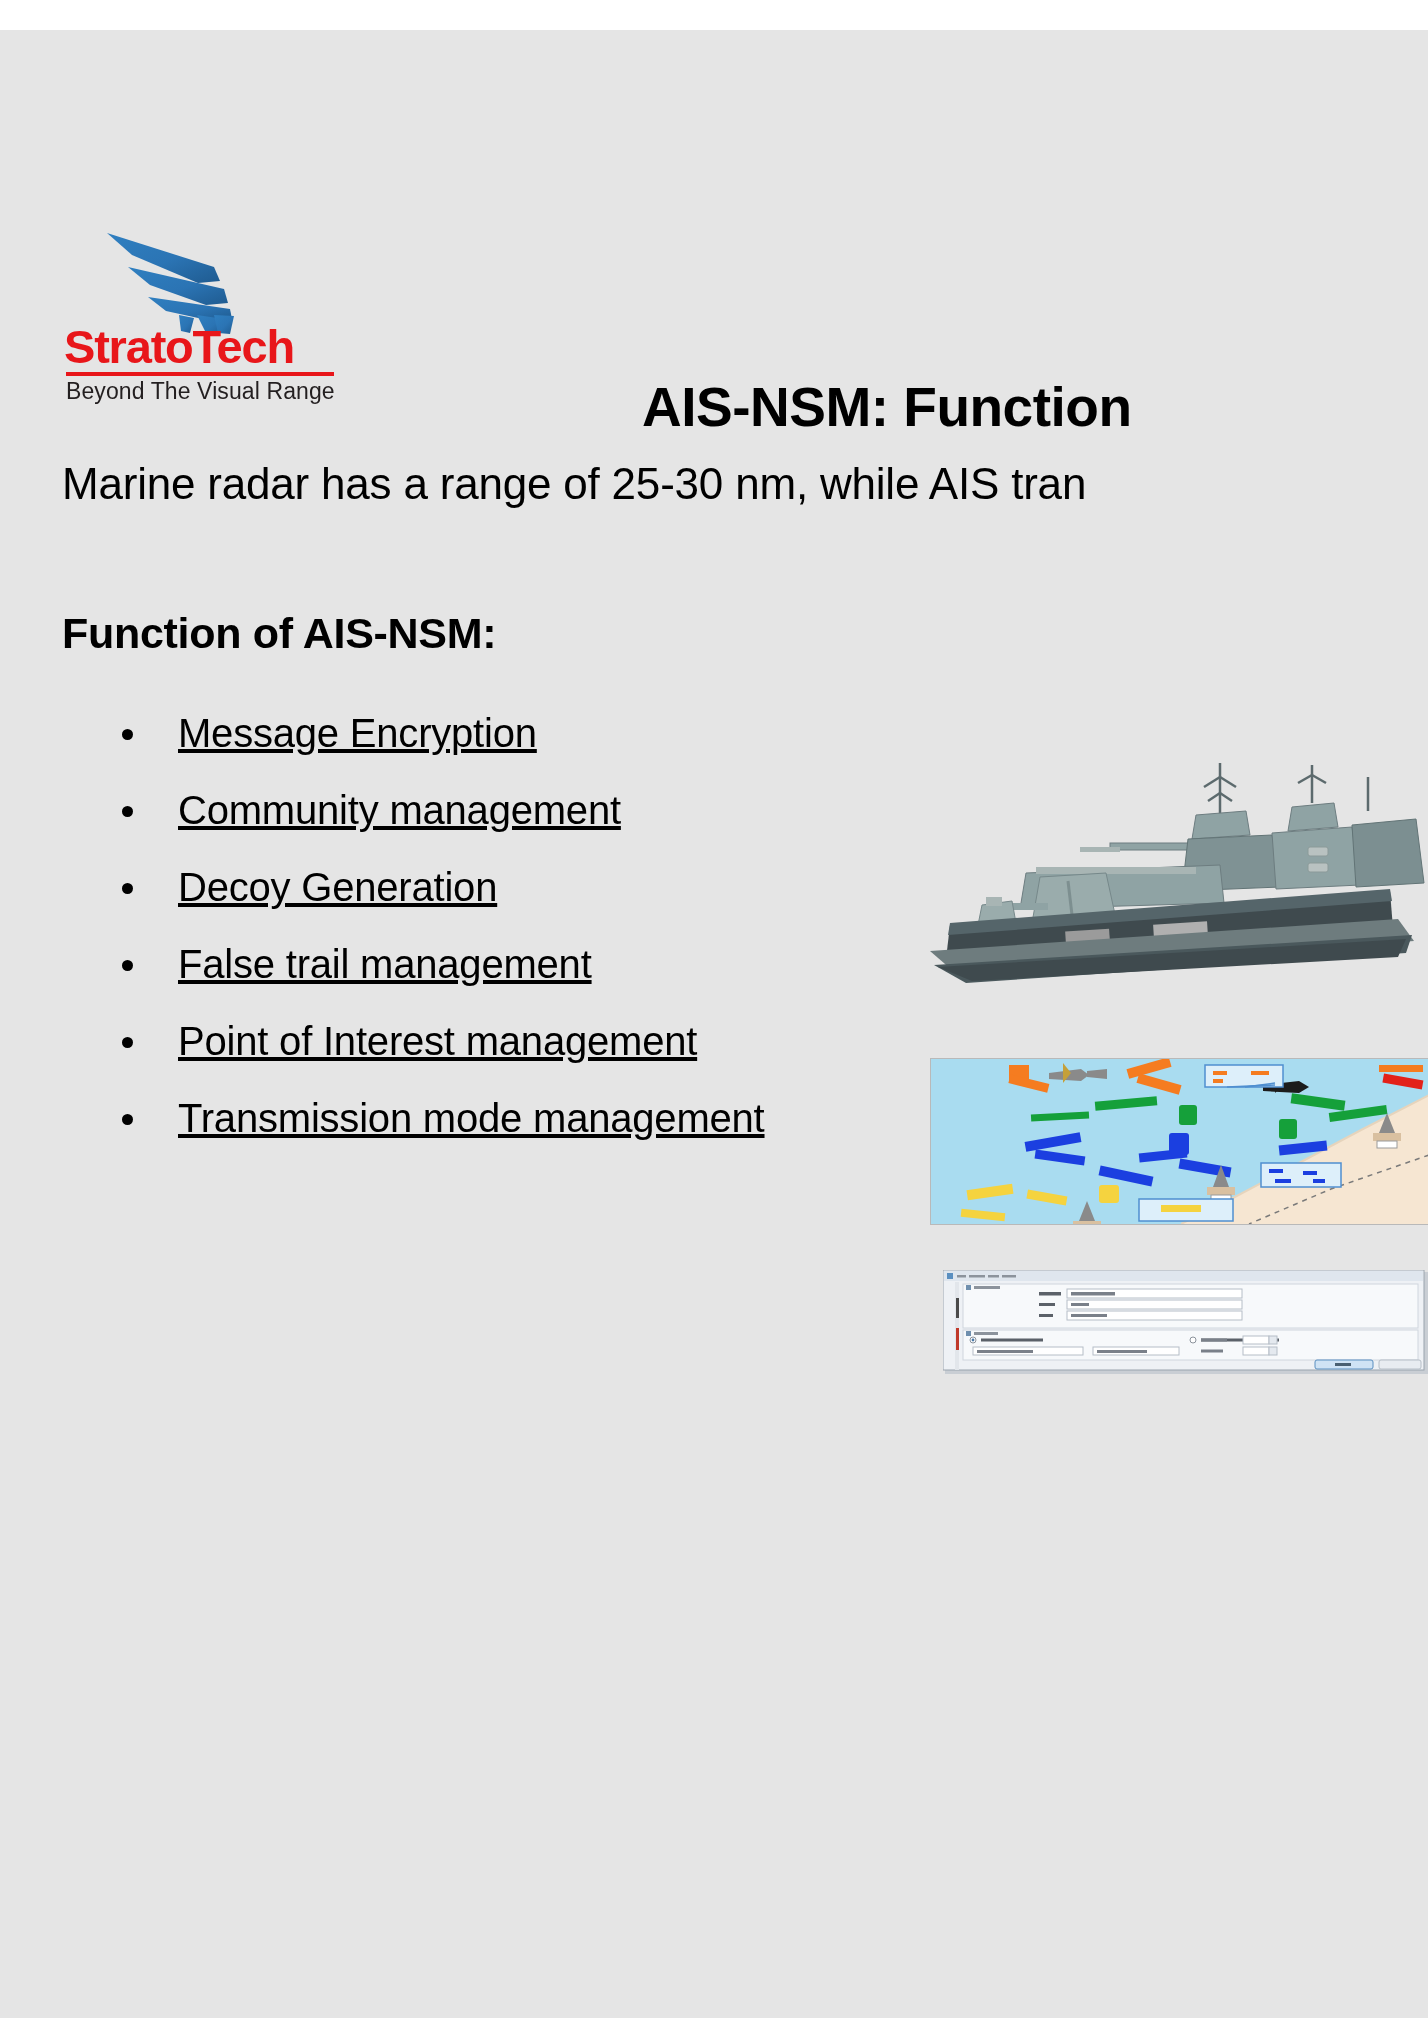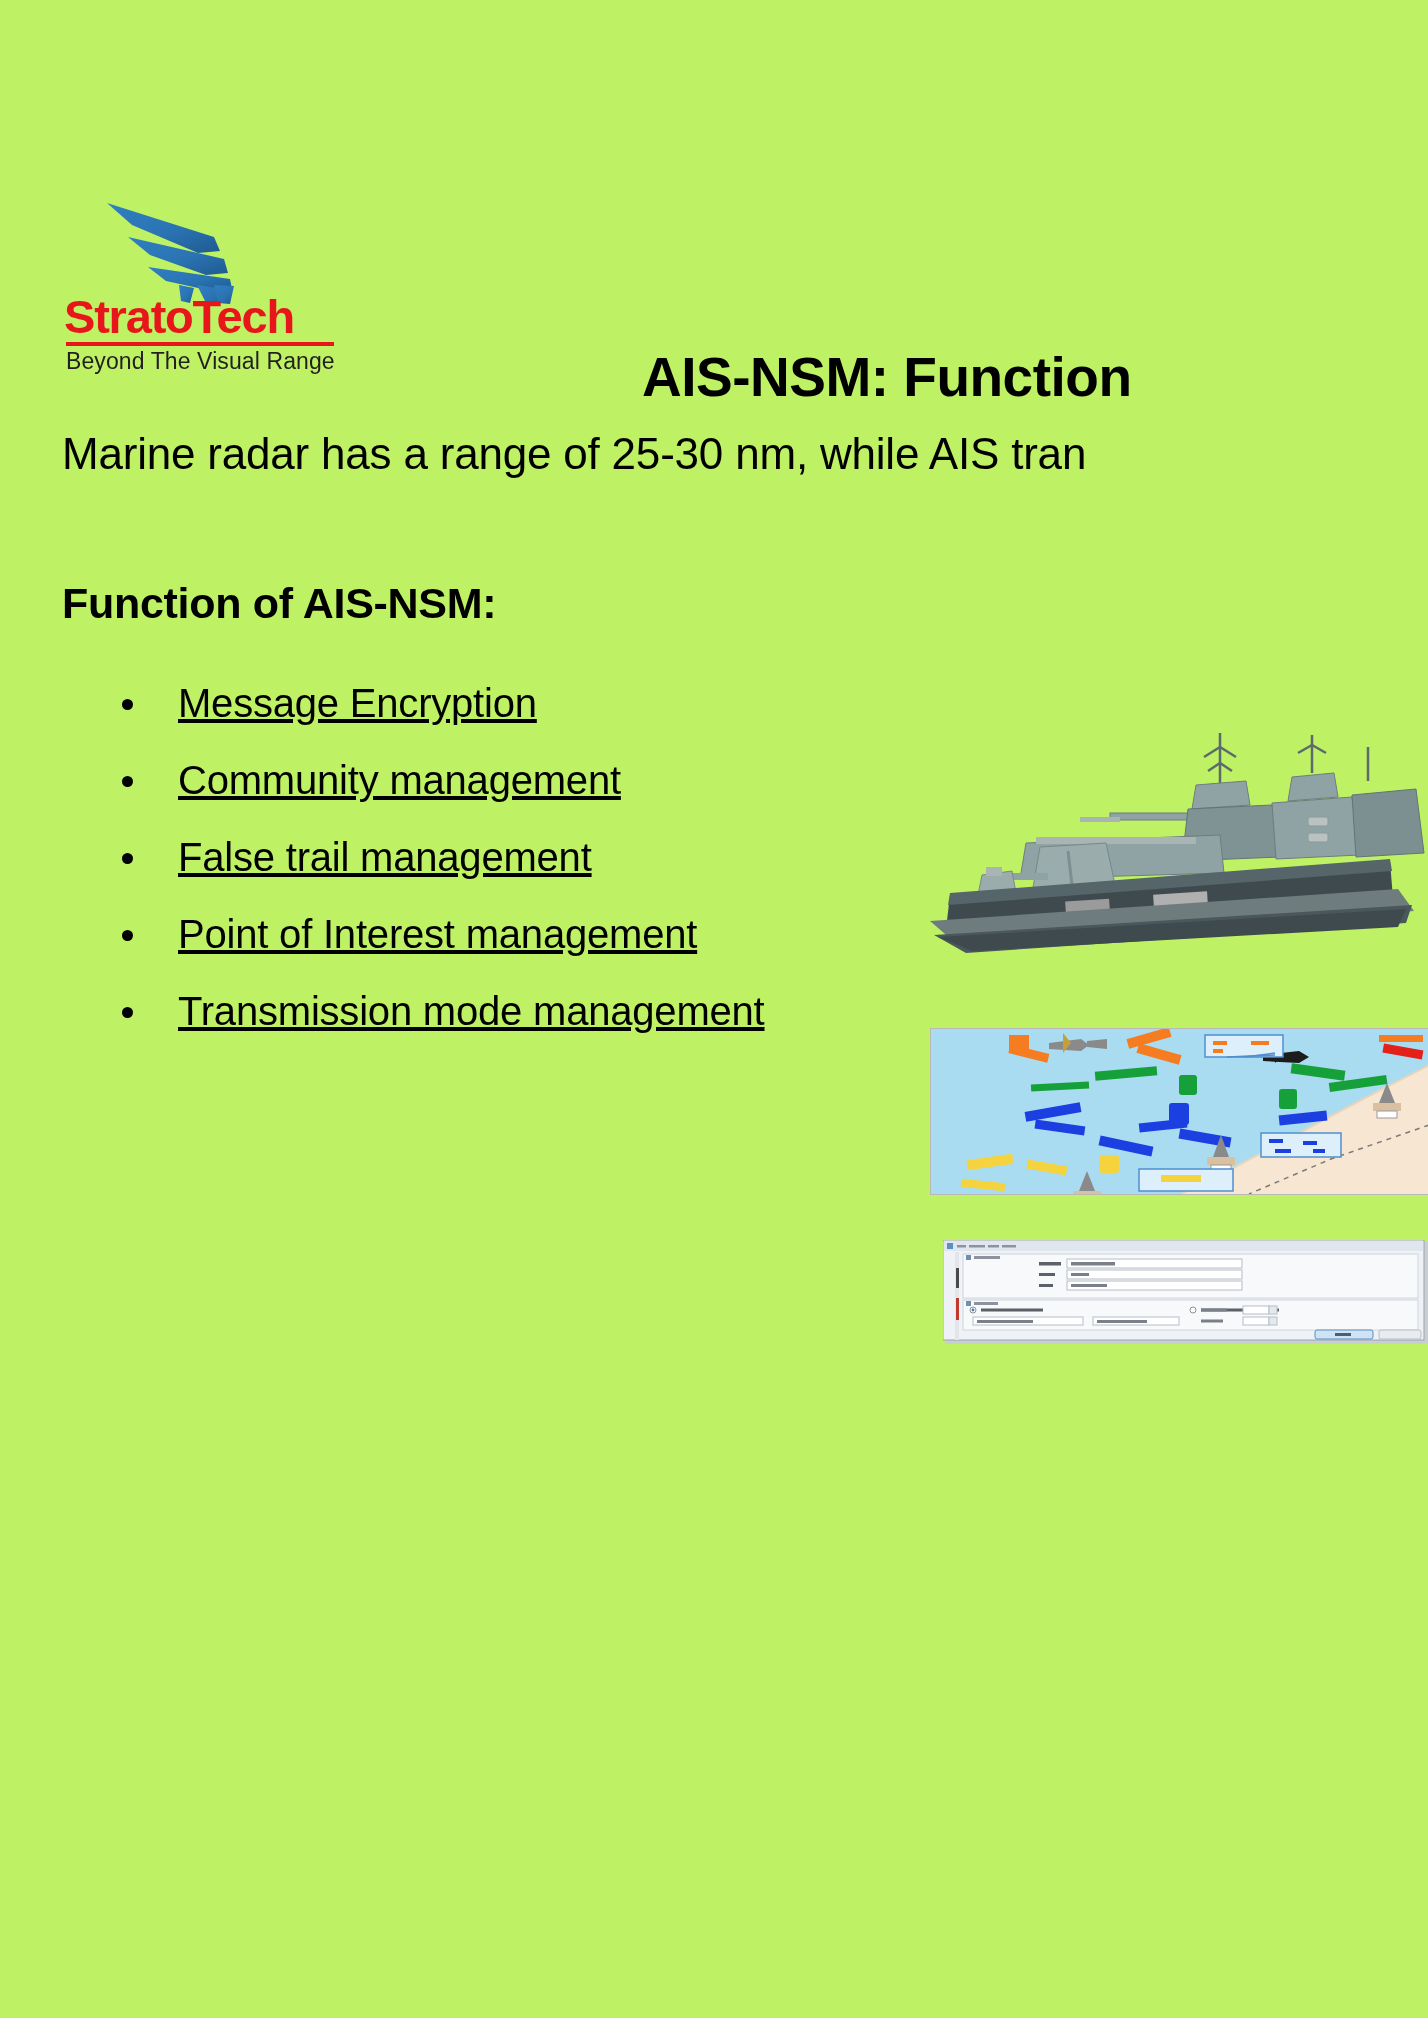--- a/index.html
+++ b/index.html
@@ -13,22 +13,23 @@
     position: relative;
     overflow: hidden;
     font-family: "Liberation Sans", sans-serif;
     color: #000000;
   }
 
   
   #slide {
     position: absolute;
     inset: 0;
-    background: #bef264;
+    background: #e5e5e5;
     overflow: hidden;
+    margin-top: 30px;
   }
 
   
   #logo-block {
     position: absolute;
     left: 64px;
     top: 185px;
     width: 290px;
   }
   #logo-wing {
@@ -206,20 +207,24 @@
     <li>
       <span class="bullet-dot"></span>
       <span>Message Encryption</span>
     </li>
     <li>
       <span class="bullet-dot"></span>
       <span>Community management</span>
     </li>
     <li>
       <span class="bullet-dot"></span>
+      <span>Decoy Generation</span>
+    </li>
+    <li>
+      <span class="bullet-dot"></span>
       <span>False trail management</span>
     </li>
     <li>
       <span class="bullet-dot"></span>
       <span>Point of Interest management</span>
     </li>
     <li>
       <span class="bullet-dot"></span>
       <span>Transmission mode management</span>
     </li>

